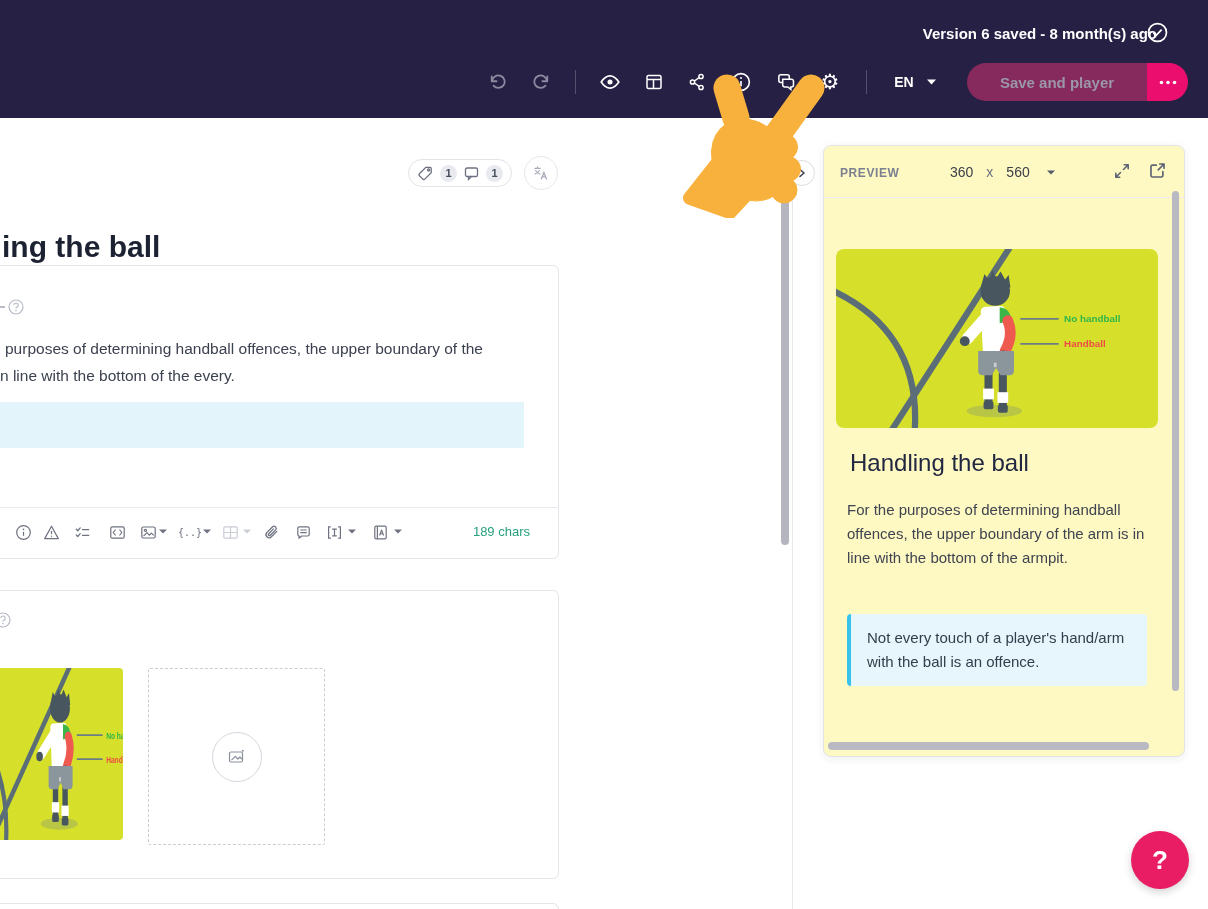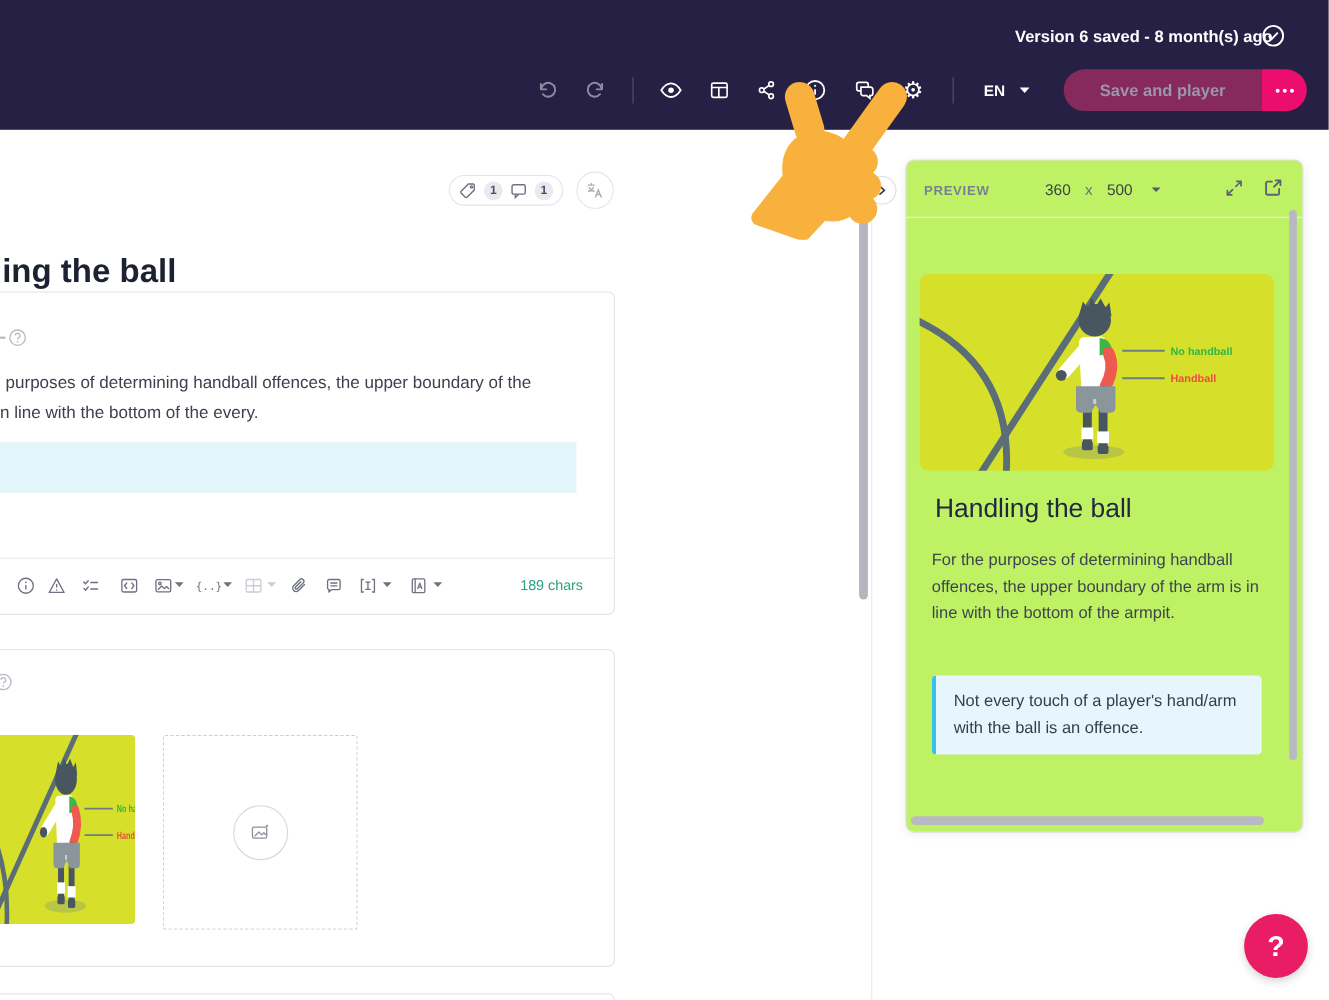--- a/index.html
+++ b/index.html
@@ -41,21 +41,21 @@
   .dashed-box{position:absolute;left:148px;top:668px;width:175px;height:175px;border:1px dashed #c9cdd6;
               border-radius:2px;background:#fff;}
   .ph-circle{position:absolute;left:63px;top:63px;width:48px;height:48px;border:1px solid #d4d7de;border-radius:50%;
              display:flex;align-items:center;justify-content:center;color:#8a8f9c;background:#fff;}
   
   .v-line{position:absolute;left:792px;top:118px;width:1px;height:791px;background:#e7e7ed;}
   .scroll-thumb{position:absolute;background:#b5b5c0;border-radius:4px;}
   .collapse-btn{position:absolute;left:789px;top:160px;width:26px;height:26px;border-radius:50%;background:#fff;
                 border:1px solid #dcdce2;display:flex;align-items:center;justify-content:center;color:#3a3f55;padding:0;}
   
-  .preview-panel{position:absolute;left:823px;top:145px;width:360px;height:610px;background:#bef264;border:1px solid #e3e3ea;
+  .preview-panel{position:absolute;left:823px;top:145px;width:360px;height:610px;background:#fef9c3;border:1px solid #e3e3ea;
                  border-radius:8px;box-shadow:0 2px 8px rgba(40,40,60,.08);}
   .preview-header{position:absolute;left:0;top:0;width:100%;height:52px;border-bottom:1px solid #ececf1;box-sizing:border-box;}
   .preview-label{position:absolute;left:16px;top:20px;font-size:12px;font-weight:700;letter-spacing:.6px;color:#7b8090;}
   .size-select{position:absolute;left:122px;top:12px;height:28px;display:flex;align-items:center;gap:13px;background:none;
                border:none;font-size:14px;color:#3a3f4a;padding:0 4px;}
   .icon-btn{background:none;border:none;color:#5d6275;padding:0;display:flex;align-items:center;justify-content:center;}
   .pv-heading{position:absolute;left:23px;top:300px;font-size:24px;color:#222741;}
   .pv-body{position:absolute;left:23px;top:352px;width:304px;font-size:15px;line-height:24px;color:#3f4450;}
   .pv-callout{position:absolute;left:23px;top:468px;width:300px;box-sizing:border-box;background:#e7f6fd;
               border-left:4px solid #38c1ea;border-radius:4px;padding:12px 16px;font-size:15px;line-height:24px;color:#31404c;}
@@ -339,21 +339,21 @@
       <path d="M3 1.5 7 5 3 8.5"></path>
     </svg>
   </button>
 
   <aside class="preview-panel">
     <div class="preview-header">
       <span class="preview-label">PREVIEW</span>
       <button class="size-select">
         <span>360</span>
         <span style="color:#6c7180">x</span>
-        <span>500</span>
+        <span>560</span>
         <svg width="8" height="5" viewBox="0 0 8 5" style="margin-left:4px">
             <polygon points="0,0.4 8,0.4 4,4.6" fill="#555a68"></polygon>
           </svg>
       </button>
       <button class="icon-btn abs" style="left:289px;top:16px;">
         <svg width="18" height="18" viewBox="0 0 16 16" fill="none" stroke="currentColor" stroke-width="1.4" stroke-linecap="round" stroke-linejoin="round">
           <path d="M10 2.5h3.5V6M13.5 2.5 9.3 6.7M6 13.5H2.5V10M2.5 13.5 6.7 9.3"></path>
         </svg>
       </button>
       <button class="icon-btn abs" style="left:324px;top:15px;">

